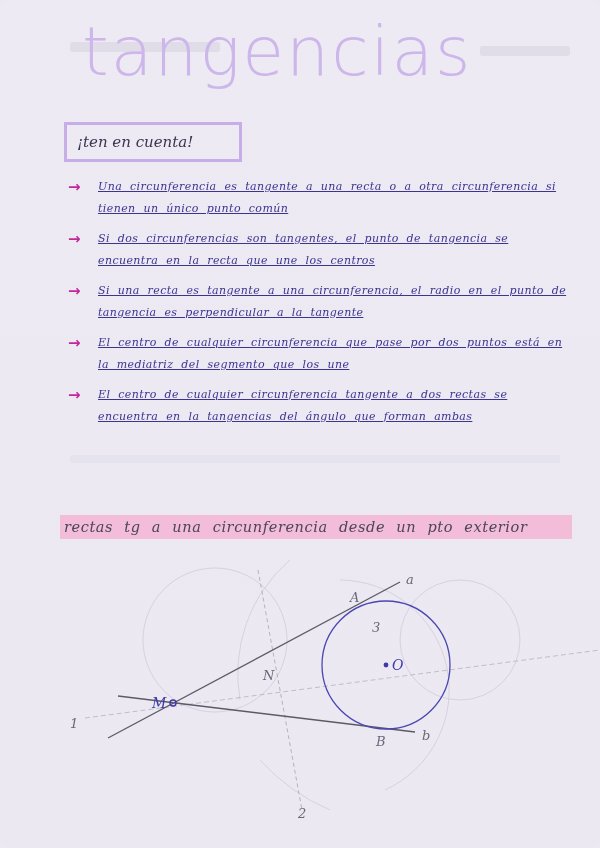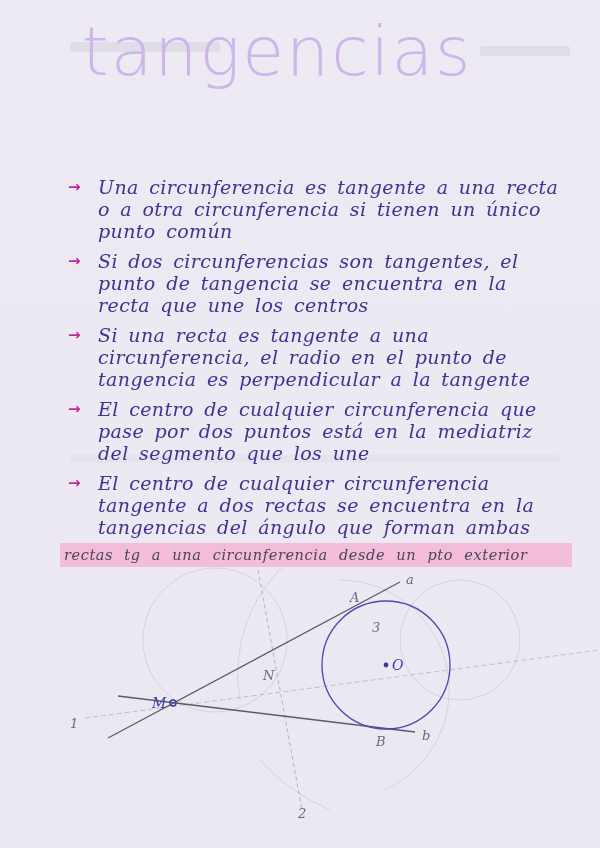--- a/index.html
+++ b/index.html
@@ -26,45 +26,48 @@
     font-size: 15px; color: #3a3550;
   }
   .notes { position: absolute; left: 68px; top: 176px; width: 500px; }
   .note { position: relative; padding-left: 30px; margin-bottom: 8px; }
   .arrow {
     position: absolute; left: 0; top: 0; color: #c2279a;
     font-size: 15px; line-height: 22px; font-weight: bold;
   }
   .note-text {
     font-family: "DejaVu Serif", serif; font-style: italic;
-    font-size: 19px; line-height: 22px; color: #3b3490;
-    letter-spacing: 0.4px; word-spacing: 4px;
+    font-size: 11px; line-height: 22px; color: #3b3490;
+    letter-spacing: 0.4px; word-spacing: 4px; text-decoration: underline;
   }
   .heading {
     position: absolute; left: 60px; top: 515px; width: 512px; height: 24px;
     background: #f3bcd9; display: flex; align-items: center;
     padding-left: 4px; box-sizing: border-box;
     font-family: "DejaVu Serif", serif; font-style: italic;
-    font-size: 14.5px; color: #4a4658; letter-spacing: 0.6px; word-spacing: 6px; margin-top: 28px;
+    font-size: 14.5px; color: #4a4658; letter-spacing: 0.6px; word-spacing: 6px;
   }
   svg.diagram { position: absolute; left: 0; top: 0; }
   .lbl { font-family: "DejaVu Serif", serif; font-style: italic; font-size: 13px; fill: #6a6878; }
   .lbl-blue { fill: #3d3aa8; font-size: 14px; }
 </style>
 </head>
 <body>
 
 <div class="page">
 
   <div class="bleed" style="left:70px;top:42px;width:150px;height:10px;"></div>
   <div class="bleed" style="left:480px;top:46px;width:90px;height:10px;"></div>
   <div class="bleed" style="left:70px;top:455px;width:490px;height:8px;opacity:.5"></div>
 
   <div class="title">tangencias</div>
 
+  <div class="callout">
+    <span>¡ten en cuenta!</span>
+  </div>
 
   <div class="notes">
     <div class="note">
       <span class="arrow">→</span>
       <div class="note-text">Una circunferencia es tangente a una recta o a otra circunferencia si tienen un único punto común</div>
     </div>
     <div class="note">
       <span class="arrow">→</span>
       <div class="note-text">Si dos circunferencias son tangentes, el punto de tangencia se encuentra en la recta que une los centros</div>
     </div>

